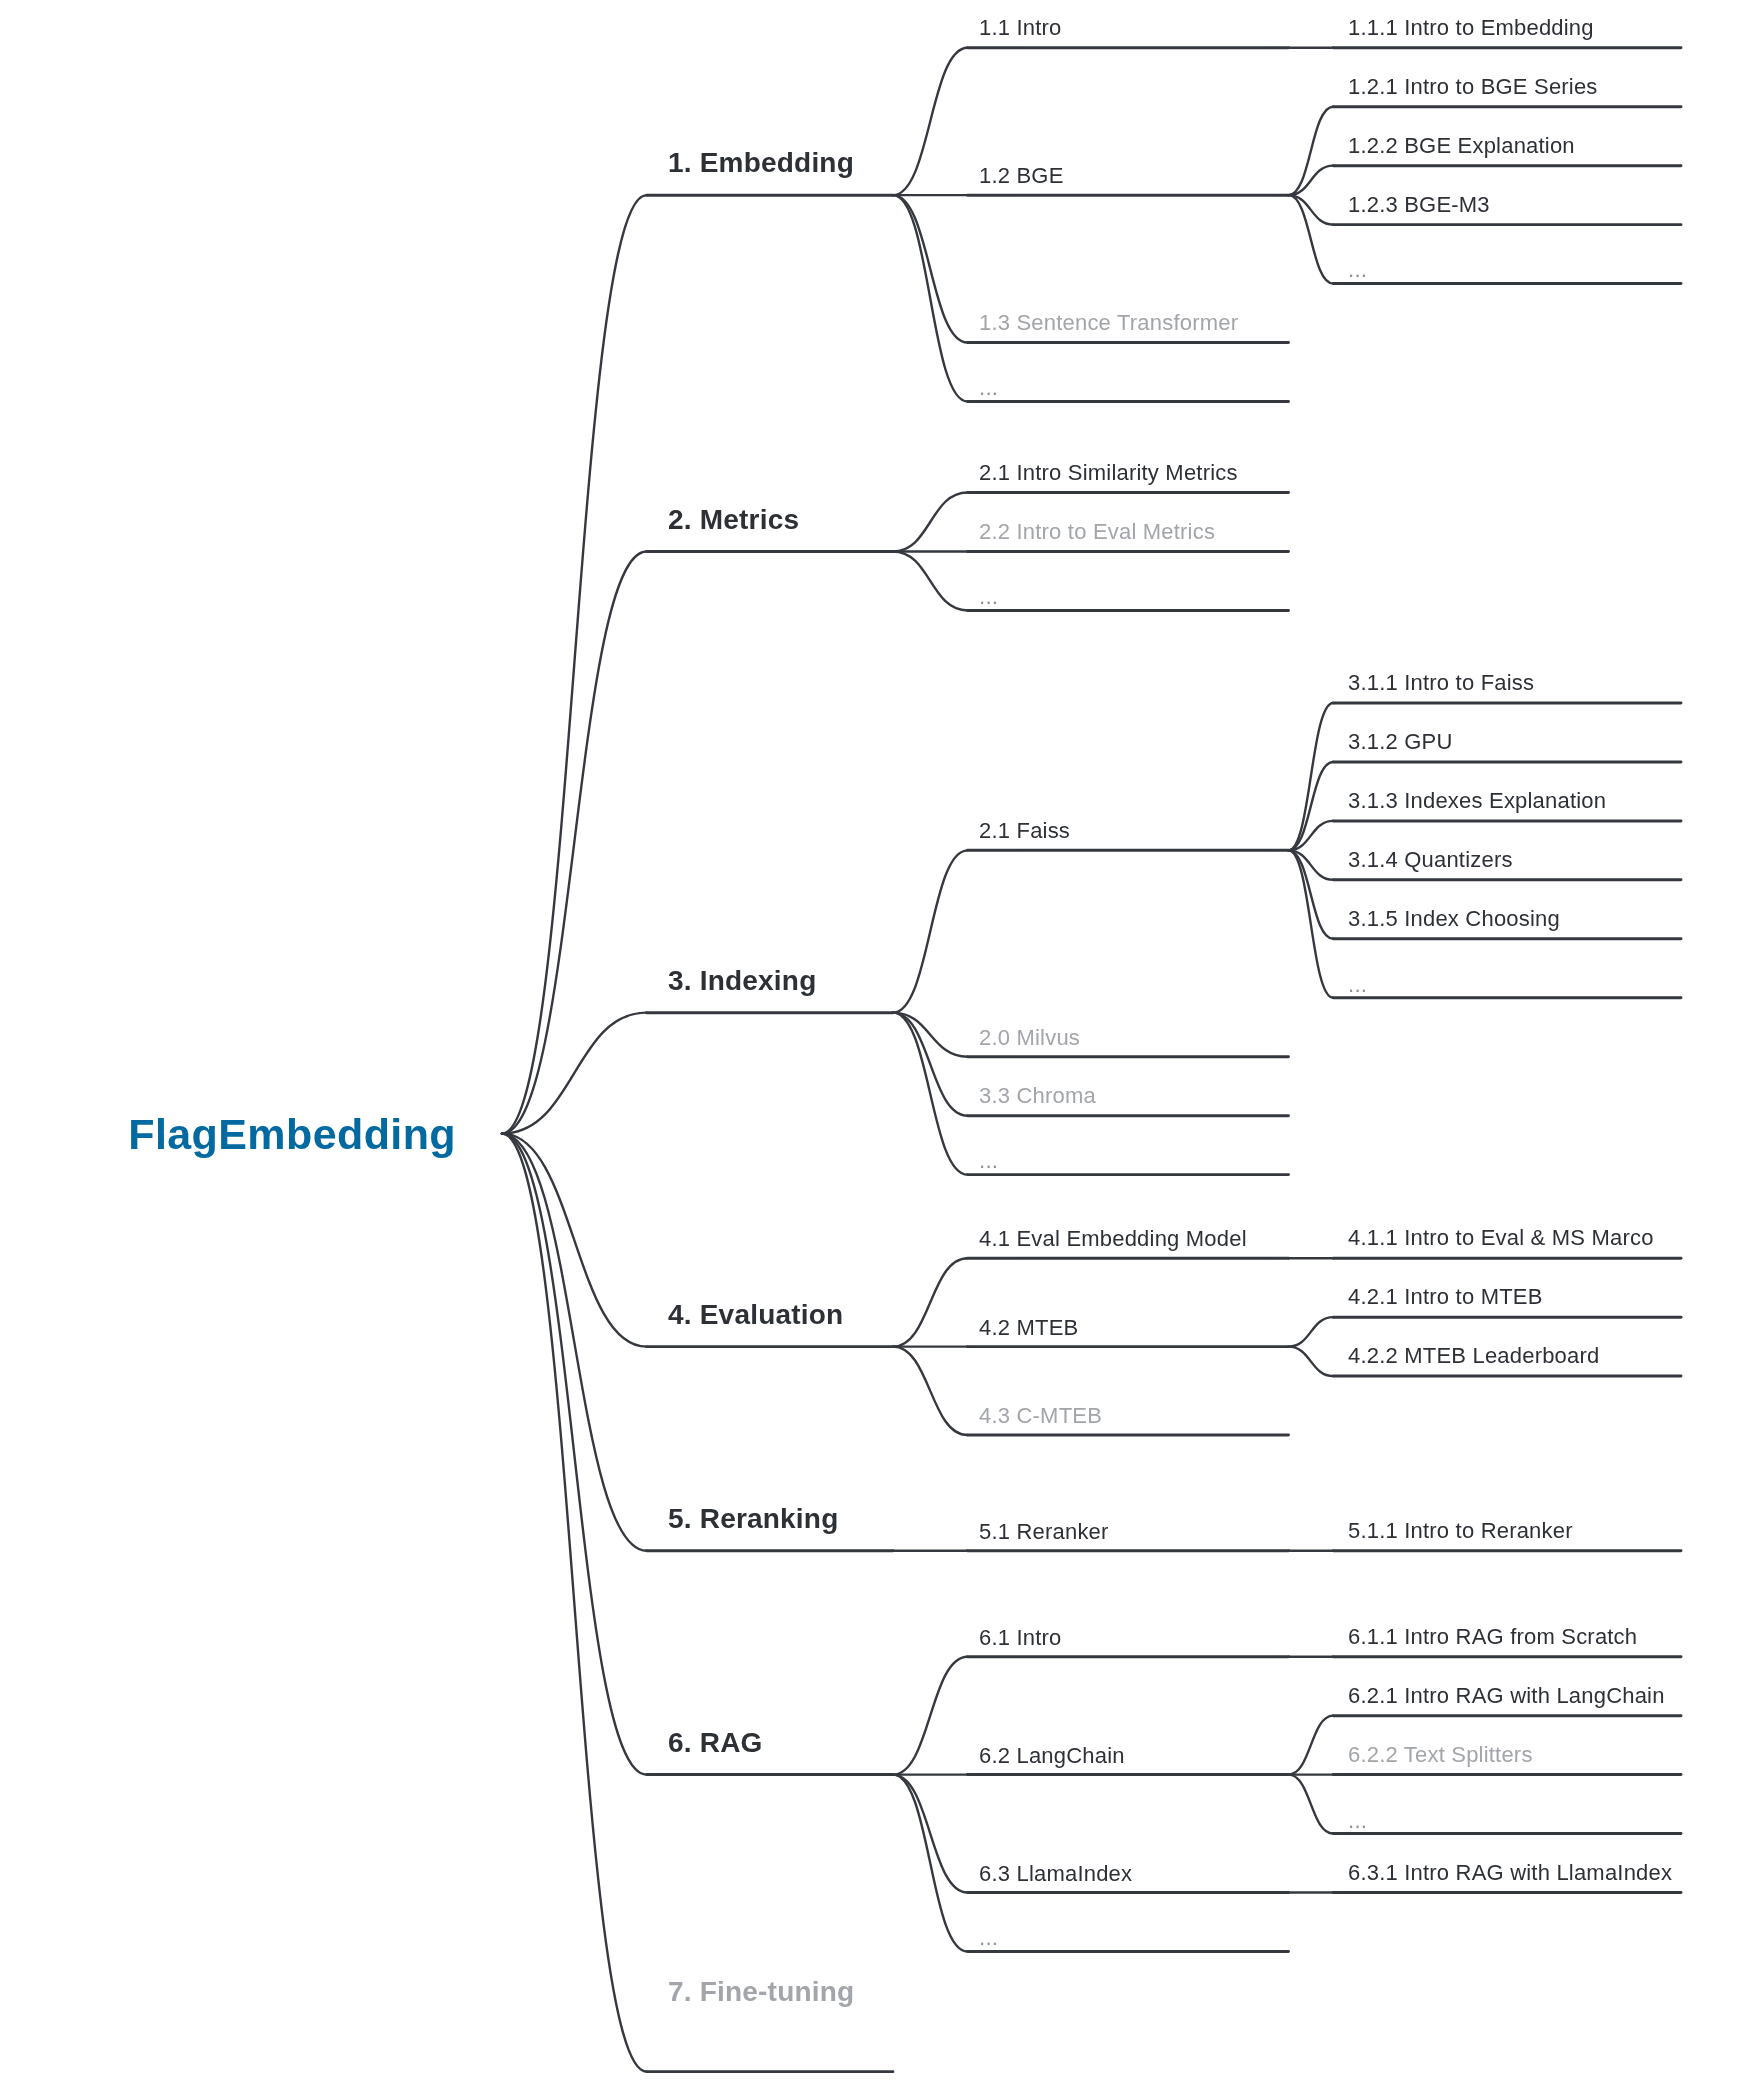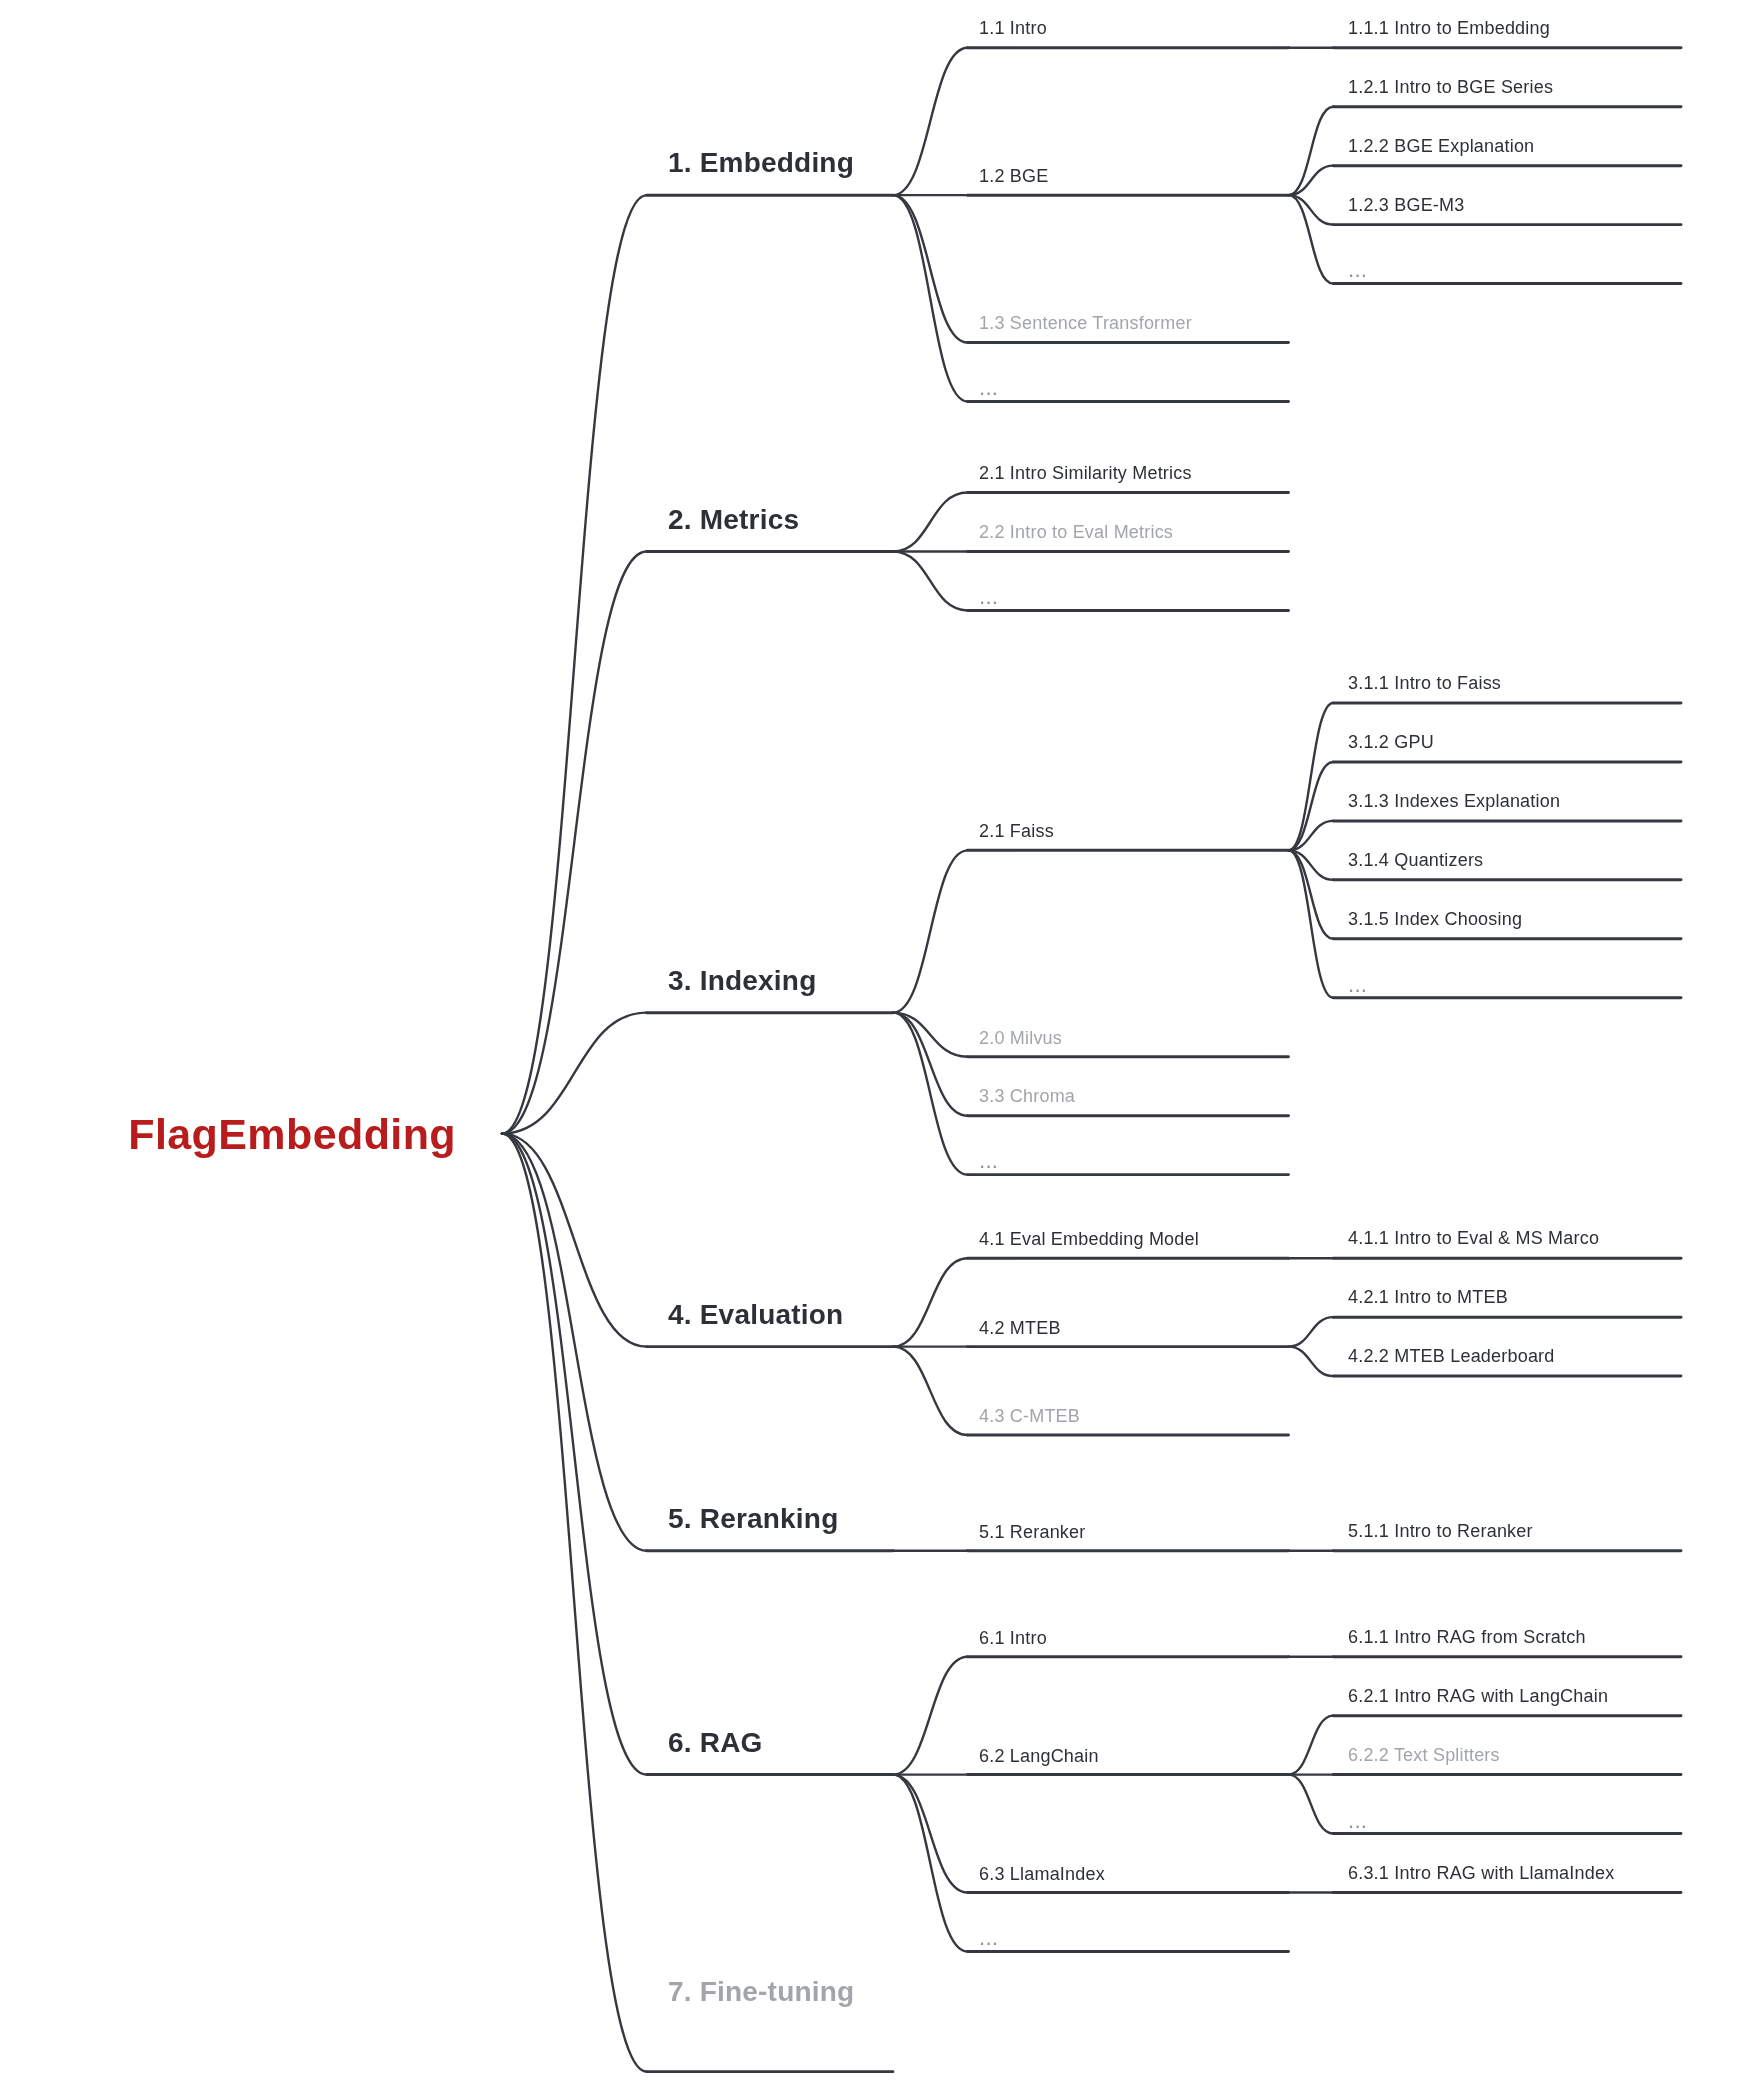--- a/index.html
+++ b/index.html
@@ -27,31 +27,31 @@
     transform: translateY(-50%);
     color: #2d3136;
     letter-spacing: 0.2px;
     line-height: 1;
   }
   .lbl.level1 {
     font-size: 28px;
     font-weight: 700;
   }
   .lbl.level2, .lbl.level3 {
-    font-size: 18px;
+    font-size: 22px;
     font-weight: 400;
   }
   .lbl.muted { color: #a2a5a9; }
   .lbl.dots  { color: #8f9296; font-size: 22.4px; }
   #root-label {
     position: absolute;
     transform: translate(-100%, -50%);
     font-size: 43px;
     font-weight: 700;
-    color: #b91c1c;
+    color: #0369a1;
     letter-spacing: 0.4px;
     white-space: nowrap;
   }
 </style>
 </head>
 <body>
 
 <div id="canvas">
   <svg id="links-svg" width="1753" height="2097" viewBox="0 0 2348 2810" xmlns="http://www.w3.org/2000/svg">
       <path d="M 672 1519 C 769 1519, 769 261.5, 866 261.5" fill="none" stroke="#35393f" stroke-width="3.2" stroke-linecap="round"></path>

